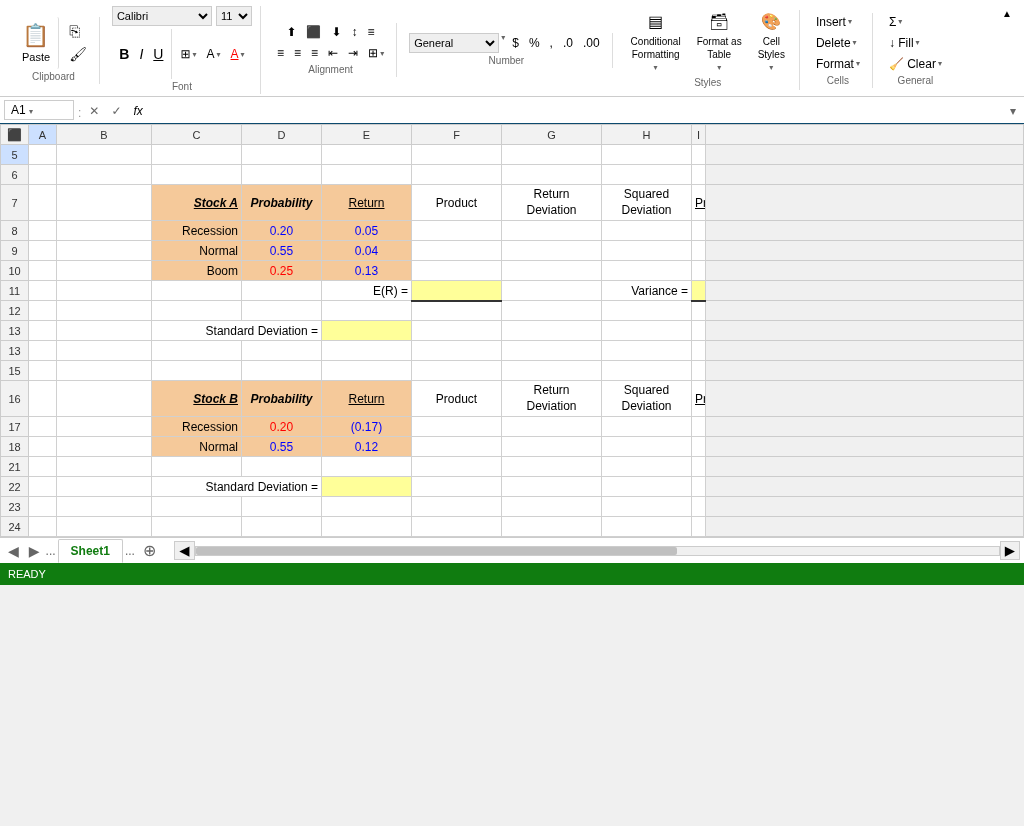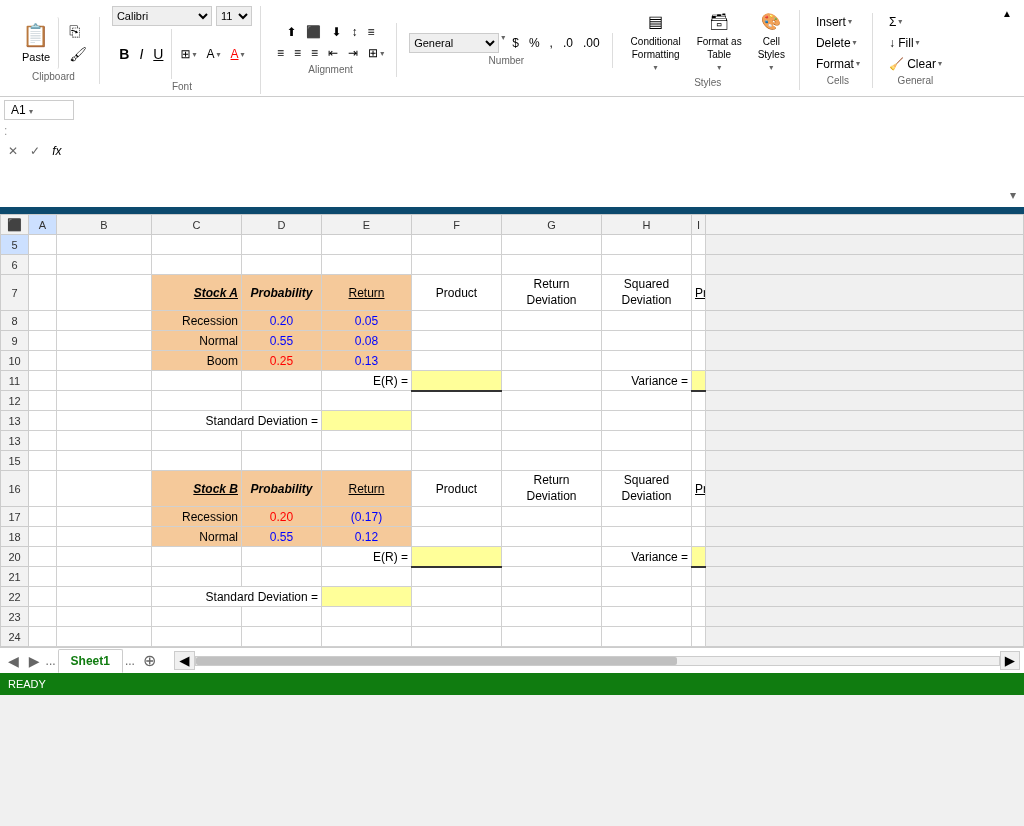--- a/index.html
+++ b/index.html
@@ -9,21 +9,21 @@
     .ribbon { background: #fff; border-bottom: 1px solid #ccc; padding: 4px 0 0 0; }
     .ribbon-row1 { display: flex; align-items: center; padding: 2px 8px; gap: 4px; }
     .ribbon-group { display: flex; flex-direction: column; align-items: center; border-right: 1px solid #ddd; padding: 0 8px; }
     .ribbon-group-label { font-size: 10px; color: #666; margin-top: 2px; padding-bottom: 2px; }
     .ribbon-buttons { display: flex; align-items: center; gap: 2px; }
     .btn { background: none; border: none; cursor: pointer; font-size: 12px; padding: 2px 4px; border-radius: 2px; display: flex; align-items: center; gap: 2px; }
     .btn-large { flex-direction: column; font-size: 11px; padding: 2px 6px; min-height: 52px; justify-content: center; }
     .paste-btn { border-right: 1px solid #ddd; padding-right: 8px; margin-right: 4px; }
 
     
-    .formula-bar { display: flex; align-items: flex-start; background: #fff; border-bottom: 7px solid #0c4a6e; padding: 3px 4px; gap: 4px; flex-direction: column; }
+    .formula-bar { display: flex; align-items: flex-end; background: #fff; border-bottom: 1px solid #0c4a6e; padding: 3px 4px; gap: 4px; }
     .cell-ref-box { border: 1px solid #ccc; padding: 2px 6px; min-width: 70px; font-size: 12px; }
     .formula-icons { display: flex; gap: 4px; color: #666; }
     .formula-input { flex: 1; border: none; outline: none; font-size: 12px; padding: 2px; }
     .formula-expand { color: #666; margin-left: auto; cursor: pointer; }
     .spreadsheet { width: 100%; border-collapse: collapse; table-layout: fixed; }
     .col-header { background: #f2f2f2; border: 1px solid #ccc; text-align: center; font-weight: normal; font-size: 11px; padding: 2px; color: #333; height: 20px; }
     .row-header { background: #f2f2f2; border: 1px solid #ccc; text-align: center; font-size: 11px; padding: 2px; color: #333; width: 28px; }
     .cell { border: 1px solid #d0d0d0; padding: 1px 3px; height: 20px; font-size: 12px; white-space: nowrap; overflow: hidden; vertical-align: middle; background: #fff; }
     .cell-orange { background: #f5c99a; }
     .cell-yellow { background: #ffff99; }
@@ -291,21 +291,21 @@
           <td class="cell"></td>
           <td style="background:#f0f0f0;border:1px solid #ccc;"></td>
         </tr>
 
         <tr>
           <td class="row-header">9</td>
           <td class="cell"></td>
           <td class="cell"></td>
           <td class="cell cell-orange" style="text-align:right;">Normal</td>
           <td class="cell cell-orange cell-blue-text">0.55</td>
-          <td class="cell cell-orange cell-blue-text">0.08</td>
+          <td class="cell cell-orange cell-blue-text">0.04</td>
           <td class="cell"></td>
           <td class="cell"></td>
           <td class="cell"></td>
           <td class="cell"></td>
           <td style="background:#f0f0f0;border:1px solid #ccc;"></td>
         </tr>
 
         <tr>
           <td class="row-header">10</td>
           <td class="cell"></td>
@@ -425,33 +425,20 @@
           <td class="cell cell-orange cell-blue-text">0.55</td>
           <td class="cell cell-orange cell-blue-text">0.12</td>
           <td class="cell"></td>
           <td class="cell"></td>
           <td class="cell"></td>
           <td class="cell"></td>
           <td style="background:#f0f0f0;border:1px solid #ccc;"></td>
         </tr>
 
 
-        <tr>
-          <td class="row-header">20</td>
-          <td class="cell"></td>
-          <td class="cell"></td>
-          <td class="cell"></td>
-          <td class="cell"></td>
-          <td class="cell" style="text-align:right;">E(R) =</td>
-          <td class="cell cell-yellow" style="border-bottom: 2px solid #333;"></td>
-          <td class="cell"></td>
-          <td class="cell" style="text-align:right;">Variance =</td>
-          <td class="cell cell-yellow" style="border-bottom: 2px solid #333;"></td>
-          <td style="background:#f0f0f0;border:1px solid #ccc;"></td>
-        </tr>
 
         <tr>
           <td class="row-header">21</td>
           <td class="cell"></td>
           <td class="cell"></td>
           <td class="cell"></td>
           <td class="cell"></td>
           <td class="cell"></td>
           <td class="cell"></td>
           <td class="cell"></td>

